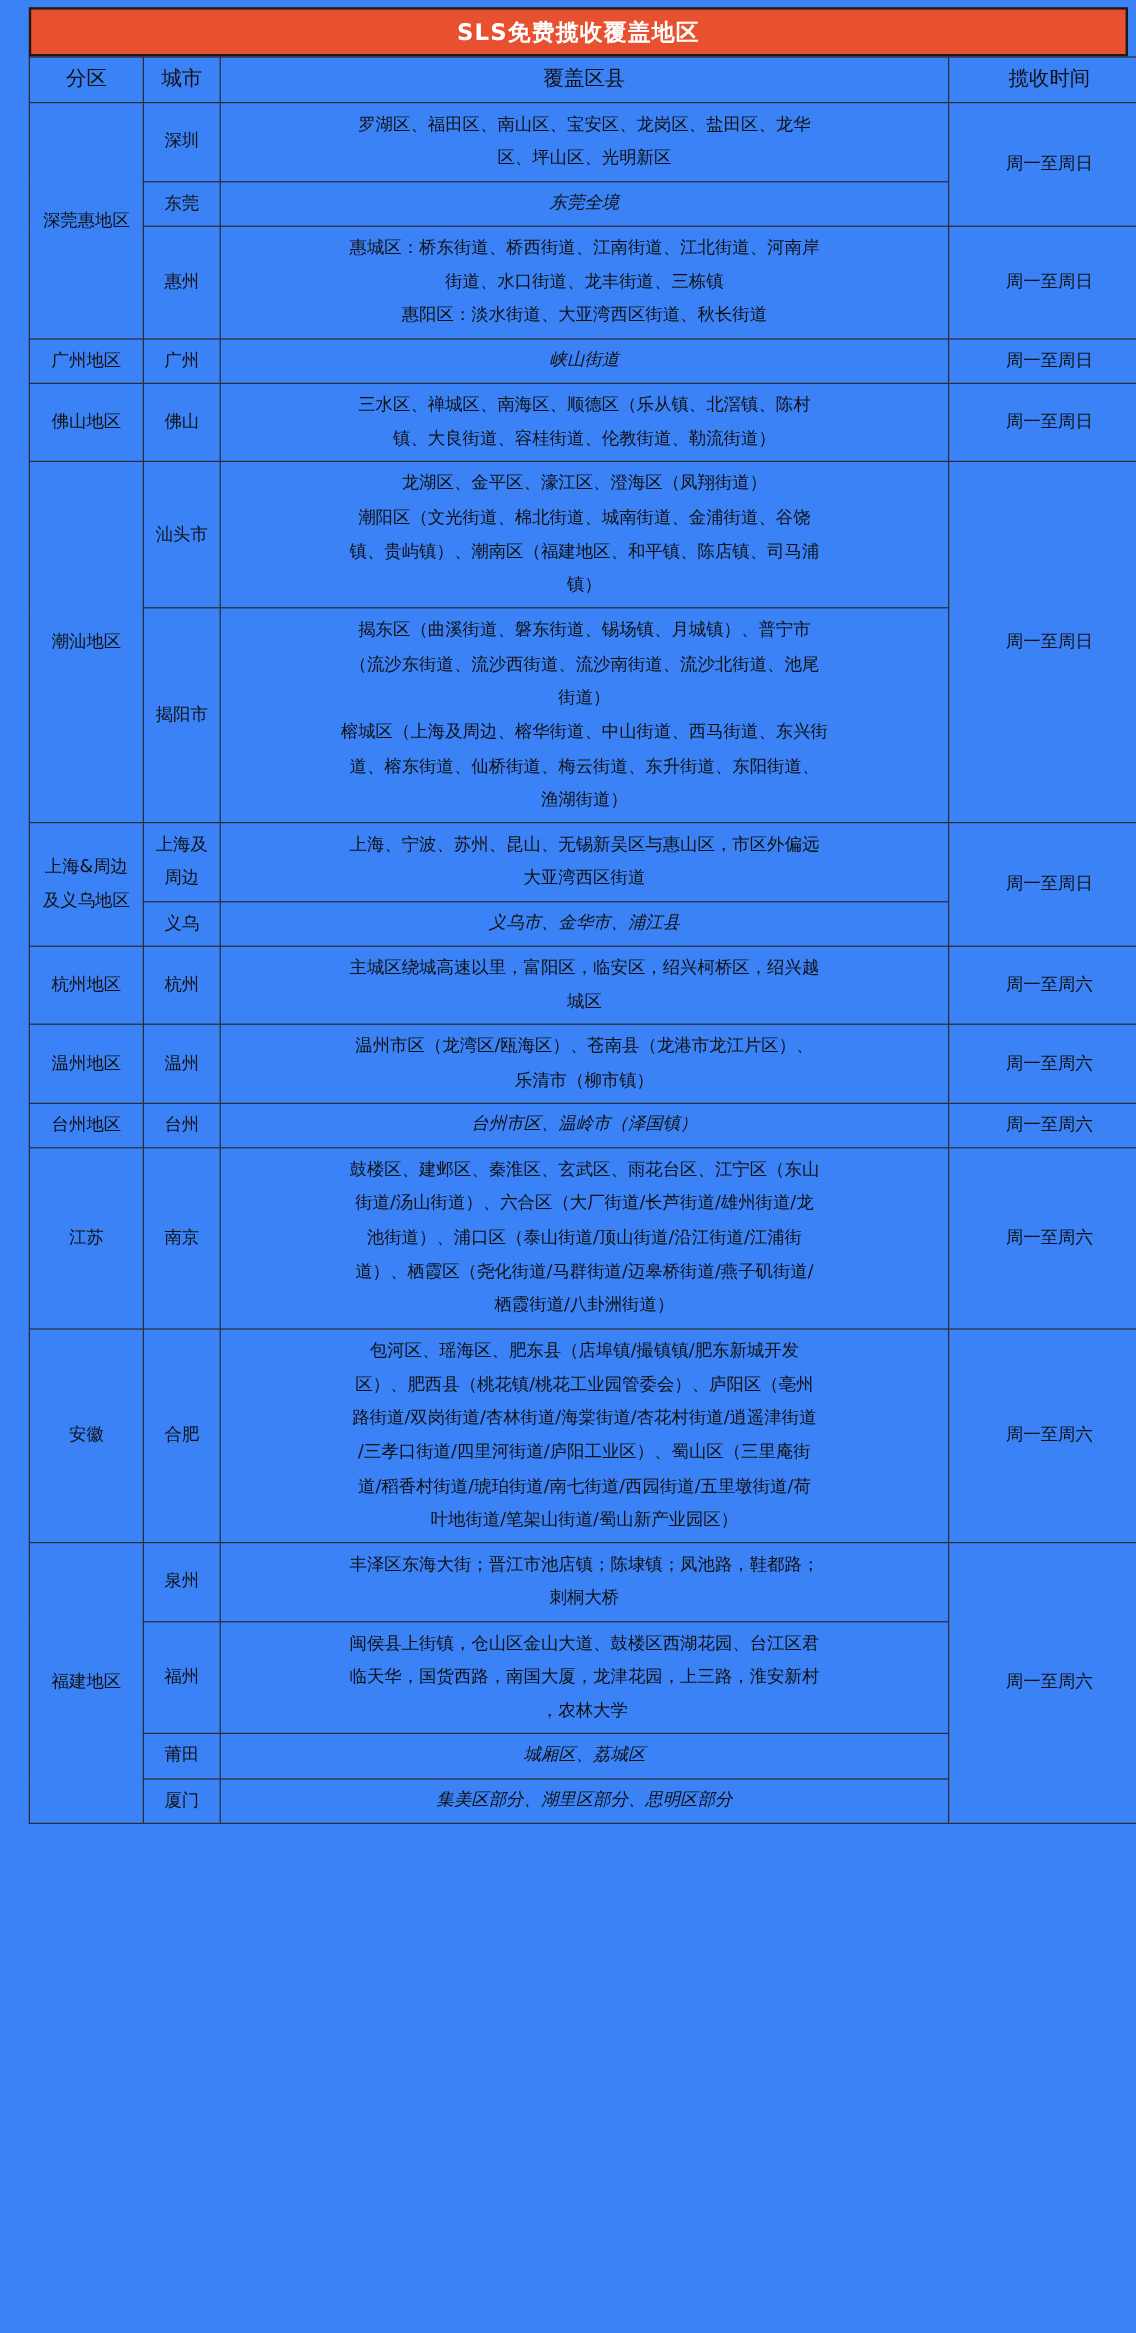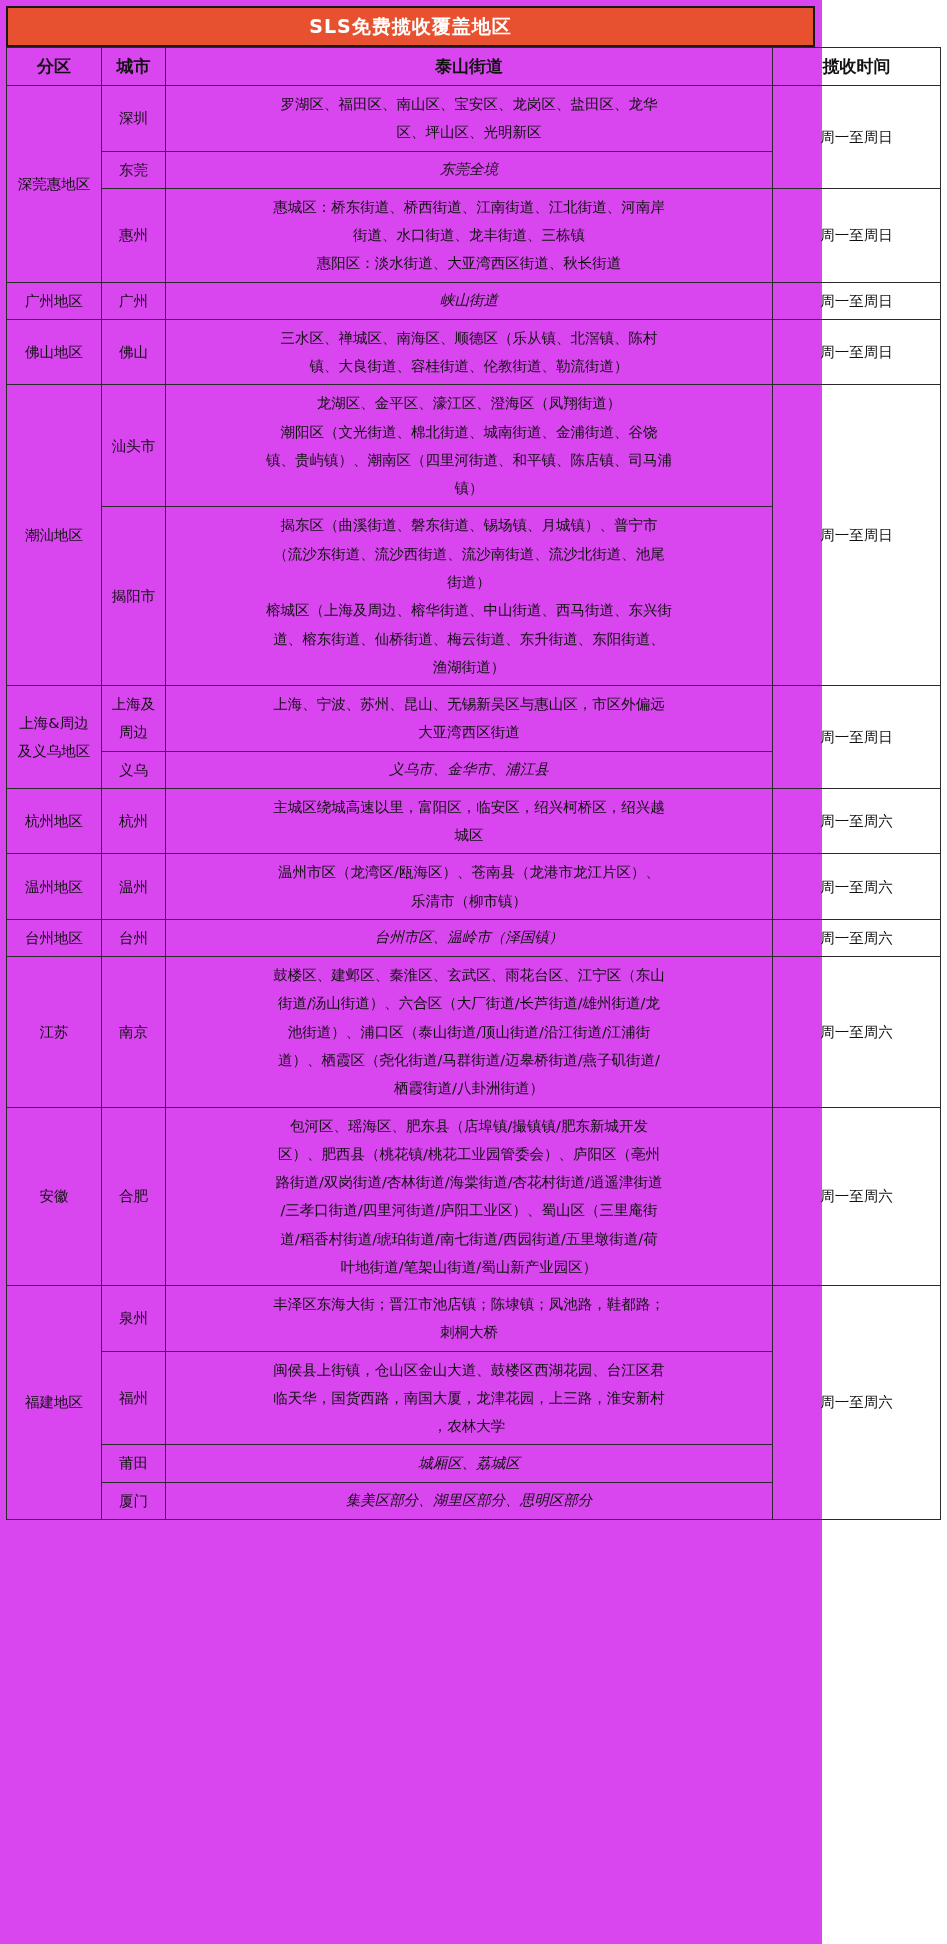--- a/index.html
+++ b/index.html
@@ -10,25 +10,25 @@
   }
   body {
     width: 947px;
     height: 1944px;
     font-family: "DejaVu Sans", "Liberation Sans", sans-serif;
     color: #000000;
     overflow: hidden;
   }
 
   .sheet {
-    width: 822px;
+    width: 947px;
     height: 1944px;
     box-sizing: border-box;
-    padding: 6px 7px 4px 6px;
-    background: #d946ef;
+    padding: 6px 7px 4px 24px;
+    background: #3b82f6;
   }
 
   .title-bar {
     height: 41px;
     background: #E8512F;
     color: #ffffff;
     display: flex;
     align-items: center;
     justify-content: center;
     font-size: 19px;
@@ -52,21 +52,21 @@
     text-align: center;
     padding: 4px 6px;
     font-size: 14.5px;
     line-height: 1.95;
     color: #111111;
     font-weight: 500;
   }
 
   table.grid thead th {
     font-size: 17px;
-    font-weight: bold;
+    font-weight: normal;
     height: 38px;
     padding: 2px 4px;
     line-height: 1.2;
   }
 
   
   col.c-zone { width: 95px; }
   col.c-city { width: 64px; }
   col.c-area { width: 607px; }
   col.c-time { width: 168px; }
@@ -108,21 +108,21 @@
     <colgroup>
       <col class="c-zone">
       <col class="c-city">
       <col class="c-area">
       <col class="c-time">
     </colgroup>
     <thead>
       <tr>
         <th>分区</th>
         <th>城市</th>
-        <th>泰山街道</th>
+        <th>覆盖区县</th>
         <th>揽收时间</th>
       </tr>
     </thead>
     <tbody id="grid-body">
         <tr>
           <td class="zone thick-top" rowspan="3">深莞惠地区</td>
           <td class="city thick-top">深圳</td>
           <td class="area thick-top">
             <span class="ln">罗湖区、福田区、南山区、宝安区、龙岗区、盐田区、龙华</span>
             <span class="ln">区、坪山区、光明新区</span>
@@ -160,21 +160,21 @@
             <span class="ln">镇、大良街道、容桂街道、伦教街道、勒流街道）</span>
           </td>
           <td class="time thick-top" rowspan="1">周一至周日</td>
         </tr>
         <tr>
           <td class="zone thick-top" rowspan="2">潮汕地区</td>
           <td class="city thick-top">汕头市</td>
           <td class="area thick-top">
             <span class="ln">龙湖区、金平区、濠江区、澄海区（凤翔街道）</span>
             <span class="ln">潮阳区（文光街道、棉北街道、城南街道、金浦街道、谷饶</span>
-            <span class="ln">镇、贵屿镇）、潮南区（四里河街道、和平镇、陈店镇、司马浦</span>
+            <span class="ln">镇、贵屿镇）、潮南区（福建地区、和平镇、陈店镇、司马浦</span>
             <span class="ln">镇）</span>
           </td>
           <td class="time thick-top" rowspan="2">周一至周日</td>
         </tr>
         <tr>
           <td class="city">揭阳市</td>
           <td class="area">
             <span class="ln">揭东区（曲溪街道、磐东街道、锡场镇、月城镇）、普宁市</span>
             <span class="ln">（流沙东街道、流沙西街道、流沙南街道、流沙北街道、池尾</span>
             <span class="ln">街道）</span>

